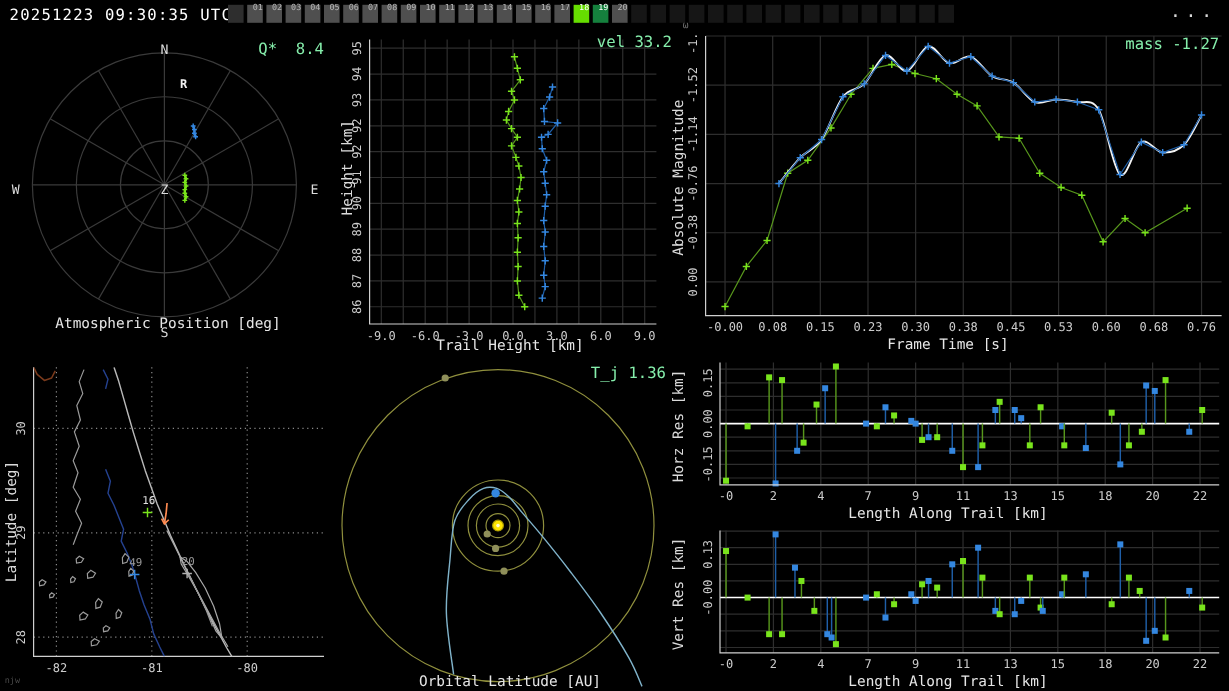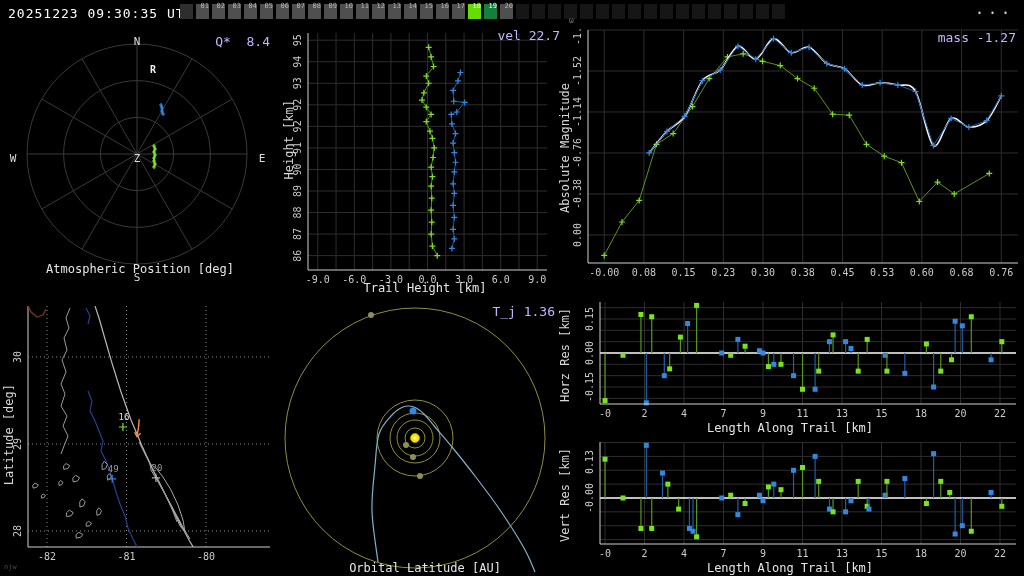--- a/index.html
+++ b/index.html
@@ -2,28 +2,28 @@
 <html><head>
 <meta charset="utf-8">
 <style>
   html,body{margin:0;padding:0;background:#000;}
   .screen{position:relative;width:1024px;height:576px;background:#000;overflow:hidden;
           font-family:"DejaVu Sans Mono","Liberation Mono",monospace;}
   .panel{position:absolute;}
   .chart{position:absolute;left:0;top:0;}
   .lbl{position:absolute;color:#e6e6e6;font-size:12px;white-space:pre;}
   .t-center{left:0;right:0;text-align:center;}
-  .annot{font-size:13px;color:#c4b5fd;text-align:center;}
+  .annot{font-size:13px;color:#86efac;text-align:center;}
   .ylab{writing-mode:vertical-rl;transform:rotate(180deg);font-size:12px;color:#dadada;}
   svg text{font-family:"DejaVu Sans Mono","Liberation Mono",monospace;}
   
   .header{position:absolute;left:0;top:0;width:1024px;height:28px;background:#000;}
   .ts{position:absolute;left:8px;top:6px;font-size:13px;color:#fff;letter-spacing:1px;}
   .menu{position:absolute;right:10px;top:0px;font-size:15px;color:#d8d8d8;letter-spacing:4px;}
-  .frames{position:absolute;left:180px;top:4px;height:20px;white-space:nowrap;font-size:0;}
+  .frames{position:absolute;left:190px;top:4px;height:20px;white-space:nowrap;font-size:0;}
   .fcell{display:inline-block;position:relative;width:13px;height:15px;margin-right:3px;background:#4f4f4f;vertical-align:top;}
   .fcell .num{position:absolute;top:-2px;right:0;font-size:7px;line-height:8px;color:#b5b5b5;}
   .fcell.blank{background:#2e2e2e;}
   .fcell.dark{background:#161616;}
   .fcell.g{background:#66dd00;}
   .fcell.b{background:#15803d;text-align:right;}
   .fcell.g .num,.fcell.b .num{color:#fff;}
   .fmark{position:absolute;left:569px;top:16px;font-size:8px;color:#707070;}
   .watermark{position:absolute;left:4px;top:563px;font-size:7px;color:#4a4a4a;}
 </style>
@@ -169,21 +169,21 @@
             <text x="21" y="76.81818181818188" fill="#cccccc" font-size="10" text-anchor="middle" transform="rotate(-90 21 76.81818181818188)">92</text>
             <text x="21" y="98.36363636363625" fill="#cccccc" font-size="10" text-anchor="middle" transform="rotate(-90 21 98.36363636363625)">92</text>
             <text x="21" y="119.90909090909093" fill="#cccccc" font-size="10" text-anchor="middle" transform="rotate(-90 21 119.90909090909093)">91</text>
             <text x="21" y="141.45454545454564" fill="#cccccc" font-size="10" text-anchor="middle" transform="rotate(-90 21 141.45454545454564)">90</text>
             <text x="21" y="163" fill="#cccccc" font-size="10" text-anchor="middle" transform="rotate(-90 21 163)">89</text>
             <text x="21" y="184.5454545454547" fill="#cccccc" font-size="10" text-anchor="middle" transform="rotate(-90 21 184.5454545454547)">88</text>
             <text x="21" y="206.09090909090907" fill="#cccccc" font-size="10" text-anchor="middle" transform="rotate(-90 21 206.09090909090907)">87</text>
             <text x="21" y="227.63636363636377" fill="#cccccc" font-size="10" text-anchor="middle" transform="rotate(-90 21 227.63636363636377)">86</text>
           </g>
         </svg></div>
-    <div class="lbl annot" style="top:0;right:10px">vel 22.7</div>
+    <div class="lbl annot" style="top:0;right:10px">vel 33.2</div>
     <div class="lbl ylab" style="left:2px;top:72px">Height [km]</div>
     <div class="lbl t-center" style="bottom:1px">Trail Height [km]</div>
   </div>
 
   <div class="panel" style="left:556px;top:28px;width:468px;height:268px">
     <div class="chart"><svg width="468" height="268">
           <g>
             <line x1="48.19684082624544" x2="48.19684082624544" y1="2" y2="235" stroke="#2e2e2e" stroke-width="1"></line>
             <line x1="87.9052247873633" x2="87.9052247873633" y1="2" y2="235" stroke="#2e2e2e" stroke-width="1"></line>
             <line x1="127.61360874848116" x2="127.61360874848116" y1="2" y2="235" stroke="#2e2e2e" stroke-width="1"></line>
@@ -262,20 +262,21 @@
             <text x="25" y="2" fill="#cccccc" font-size="10" text-anchor="middle" transform="rotate(-90 25 2)">-1.90</text>
             <text x="25" y="42.990740740740726" fill="#cccccc" font-size="10" text-anchor="middle" transform="rotate(-90 25 42.990740740740726)">-1.52</text>
             <text x="25" y="83.98148148148148" fill="#cccccc" font-size="10" text-anchor="middle" transform="rotate(-90 25 83.98148148148148)">-1.14</text>
             <text x="25" y="124.9722222222222" fill="#cccccc" font-size="10" text-anchor="middle" transform="rotate(-90 25 124.9722222222222)">-0.76</text>
             <text x="25" y="165.96296296296296" fill="#cccccc" font-size="10" text-anchor="middle" transform="rotate(-90 25 165.96296296296296)">-0.38</text>
             <text x="25" y="206.9537037037037" fill="#cccccc" font-size="10" text-anchor="middle" transform="rotate(-90 25 206.9537037037037)">0.00</text>
           </g>
         </svg></div>
     <div class="lbl annot" style="top:2px;right:8px">mass -1.27</div>
     <div class="lbl ylab" style="left:2px;top:55px">Absolute Magnitude</div>
+    <div class="lbl t-center" style="bottom:2px">Frame Time [s]</div>
   </div>
 
   <div class="panel" style="left:0;top:296px;width:280px;height:280px">
     <div class="chart"><svg width="280" height="280">
           <g>
             <line x1="47.000657030223664" x2="47.000657030223664" y1="10" y2="251" stroke="#8a8a8a" stroke-width="1" stroke-dasharray="1 3"></line>
             <line x1="126.50131406044676" x2="126.50131406044676" y1="10" y2="251" stroke="#8a8a8a" stroke-width="1" stroke-dasharray="1 3"></line>
             <line x1="206.00197109066985" x2="206.00197109066985" y1="10" y2="251" stroke="#8a8a8a" stroke-width="1" stroke-dasharray="1 3"></line>
             <line y1="60.98411552346558" y2="60.98411552346558" x1="28" x2="270" stroke="#8a8a8a" stroke-width="1" stroke-dasharray="1 3"></line>
             <line y1="147.98772563176885" y2="147.98772563176885" x1="28" x2="270" stroke="#8a8a8a" stroke-width="1" stroke-dasharray="1 3"></line>

